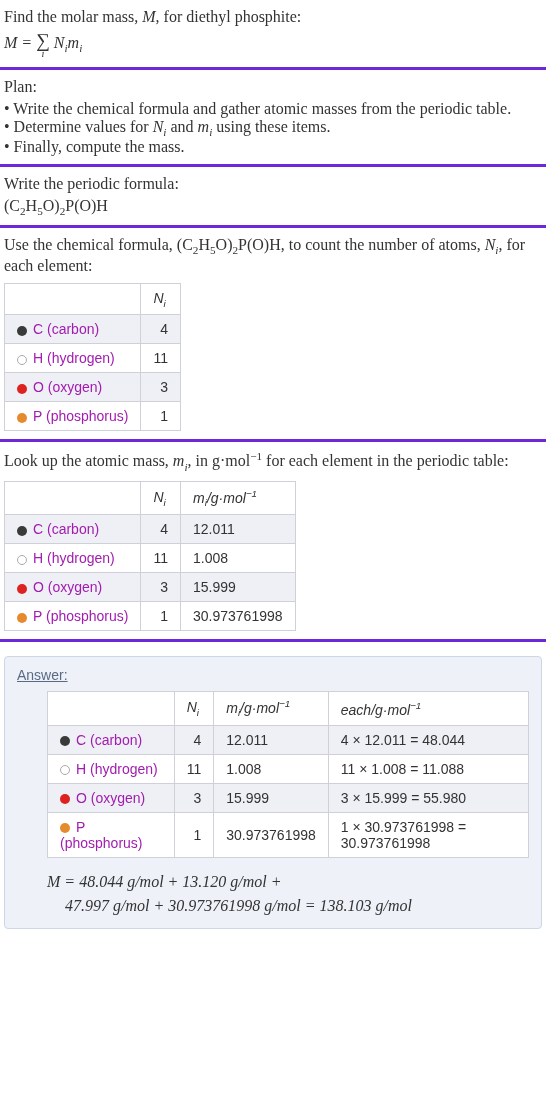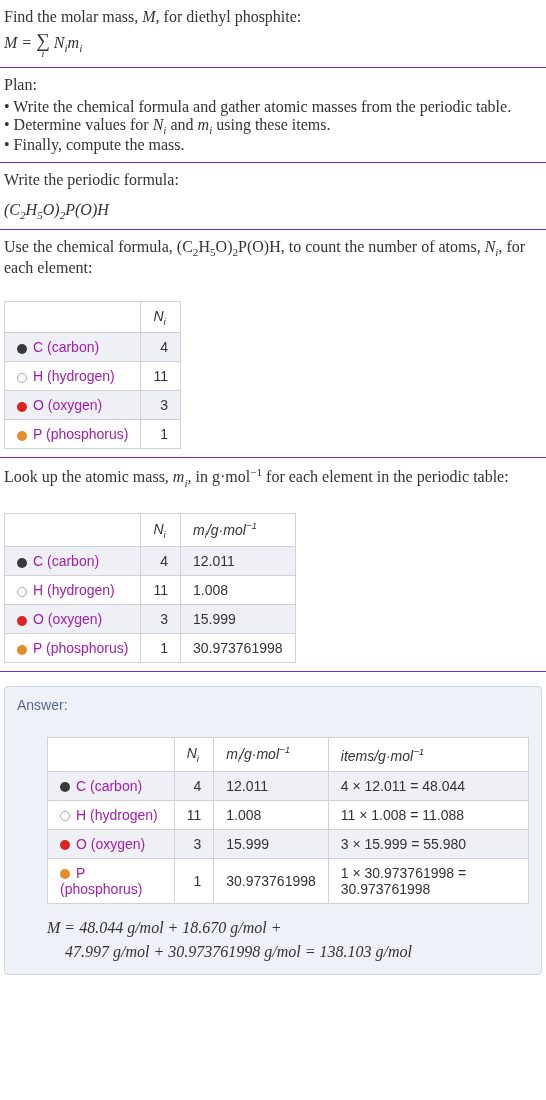--- a/index.html
+++ b/index.html
@@ -1,37 +1,37 @@
 <!DOCTYPE html>
 <html><head>
   <meta charset="utf-8">
   <style>
     * { box-sizing: border-box; margin: 0; padding: 0; }
     body { font-family: Georgia, 'Times New Roman', serif; font-size: 16px; color: #333; background: #fff; width: 546px; }
-    .section { padding: 8px 4px; border-bottom: 1px solid #6d28d9; }
+    .section { padding: 8px 4px; border-bottom: 3px solid #6d28d9; }
     .section:last-child { border-bottom: none; }
     .formula-line { margin-top: 4px; font-style: italic; }
     .sub { font-size: 0.7em; vertical-align: sub; }
     .sup { font-size: 0.7em; vertical-align: super; }
     .italic { font-style: italic; }
     .bullet-list { list-style: none; padding-left: 0; margin-top: 4px; }
     .bullet-list li::before { content: "• "; }
-    table { border-collapse: collapse; margin-top: 24px; }
+    table { border-collapse: collapse; margin-top: 8px; }
     th, td { border: 1px solid #d0d0d8; padding: 6px 12px; text-align: left; font-family: Arial, sans-serif; font-size: 14px; }
     th { font-weight: normal; font-style: italic; }
     tr:nth-child(even) td { background: #eef0f5; }
     .element-cell { color: #a21caf; }
     .dot { display: inline-block; width: 10px; height: 10px; border-radius: 50%; margin-right: 6px; vertical-align: middle; }
     .dot-c { background: #3a3a3a; }
     .dot-h { background: #fff; border: 1px solid #aaa; }
     .dot-o { background: #d22; }
     .dot-p { background: #e68a2e; }
     .num { text-align: right; }
     .answer-box { background: #eef2f8; border: 1px solid #cdd7e5; border-radius: 4px; padding: 10px 12px; margin-top: 6px; }
-    .answer-label { font-family: Arial, sans-serif; color: #5a6a85; font-size: 14px; margin-bottom: 8px; }
+    .answer-label { font-family: Arial, sans-serif; color: #5a6a85; font-size: 14px; margin-bottom: 8px; text-decoration: underline; }
     .answer-content { padding-left: 30px; }
     .answer-content table { background: #fff; }
     .mass-eq { margin-top: 12px; font-style: italic; font-family: Georgia, serif; line-height: 1.5; }
     .sum-expr { display: inline-block; vertical-align: middle; }
     .sum-sym { font-size: 1.2em; }
     .sum-under { display: block; text-align: center; font-size: 0.65em; font-style: italic; margin-top: -4px; }
   </style>
 </head>
 <body>
 
@@ -49,21 +49,21 @@
   <div>Plan:</div>
   <ul class="bullet-list">
     <li><span>Write the chemical formula and gather atomic masses from the periodic table.</span></li>
     <li>Determine values for <span class="italic">N</span><span class="sub italic">i</span> and <span class="italic">m</span><span class="sub italic">i</span> using these items.</li>
     <li><span>Finally, compute the mass.</span></li>
   </ul>
 </div>
 
 <div class="section">
   <div>Write the periodic formula:</div>
-  <div style="margin-top:12px;font-style:italic;">
+  <div style="margin-top:4px;">
     <span>(C</span><span class="sub">2</span><span>H</span><span class="sub">5</span><span>O)</span><span class="sub">2</span><span>P(O)H</span>
   </div>
 </div>
 
 <div class="section">
   <div>
     <span>Use the chemical formula, (C</span><span class="sub">2</span><span>H</span><span class="sub">5</span><span>O)</span><span class="sub">2</span><span>P(O)H, to count the number of atoms, </span><span class="italic">N</span><span class="sub italic">i</span><span>, for each element:</span>
   </div>
   <table>
     <tbody>
@@ -130,21 +130,21 @@
 
   <div class="answer-box">
     <div class="answer-label">Answer:</div>
     <div class="answer-content">
       <table>
         <tbody>
             <tr>
           <th></th>
           <th><span>N</span><span class="sub">i</span></th>
           <th><span>m</span><span class="sub">i</span><span>/g·mol</span><span class="sup">−1</span></th>
-          <th><span>items/g·mol</span><span class="sup">−1</span></th>
+          <th><span>each/g·mol</span><span class="sup">−1</span></th>
         </tr>
         <tr>
               <td class="element-cell"><span class="dot dot-c"></span><span>C (carbon)</span></td>
               <td class="num">4</td>
               <td>12.011</td>
               <td>4 × 12.011 = 48.044</td>
             </tr>
         <tr>
               <td class="element-cell"><span class="dot dot-h"></span><span>H (hydrogen)</span></td>
               <td class="num">11</td>
@@ -159,18 +159,18 @@
             </tr>
         <tr>
               <td class="element-cell"><span class="dot dot-p"></span><span>P (phosphorus)</span></td>
               <td class="num">1</td>
               <td>30.973761998</td>
               <td>1 × 30.973761998 = 30.973761998</td>
             </tr>
       </tbody>
         </table>
       <div class="mass-eq">
-        <div>M = 48.044 g/mol + 18.670 g/mol +</div>
+        <div>M = 48.044 g/mol + 13.120 g/mol +</div>
         <div style="padding-left:18px;">47.997 g/mol + 30.973761998 g/mol = 138.103 g/mol</div>
       </div>
     </div>
   </div>
 </div>
 
 </body></html>

